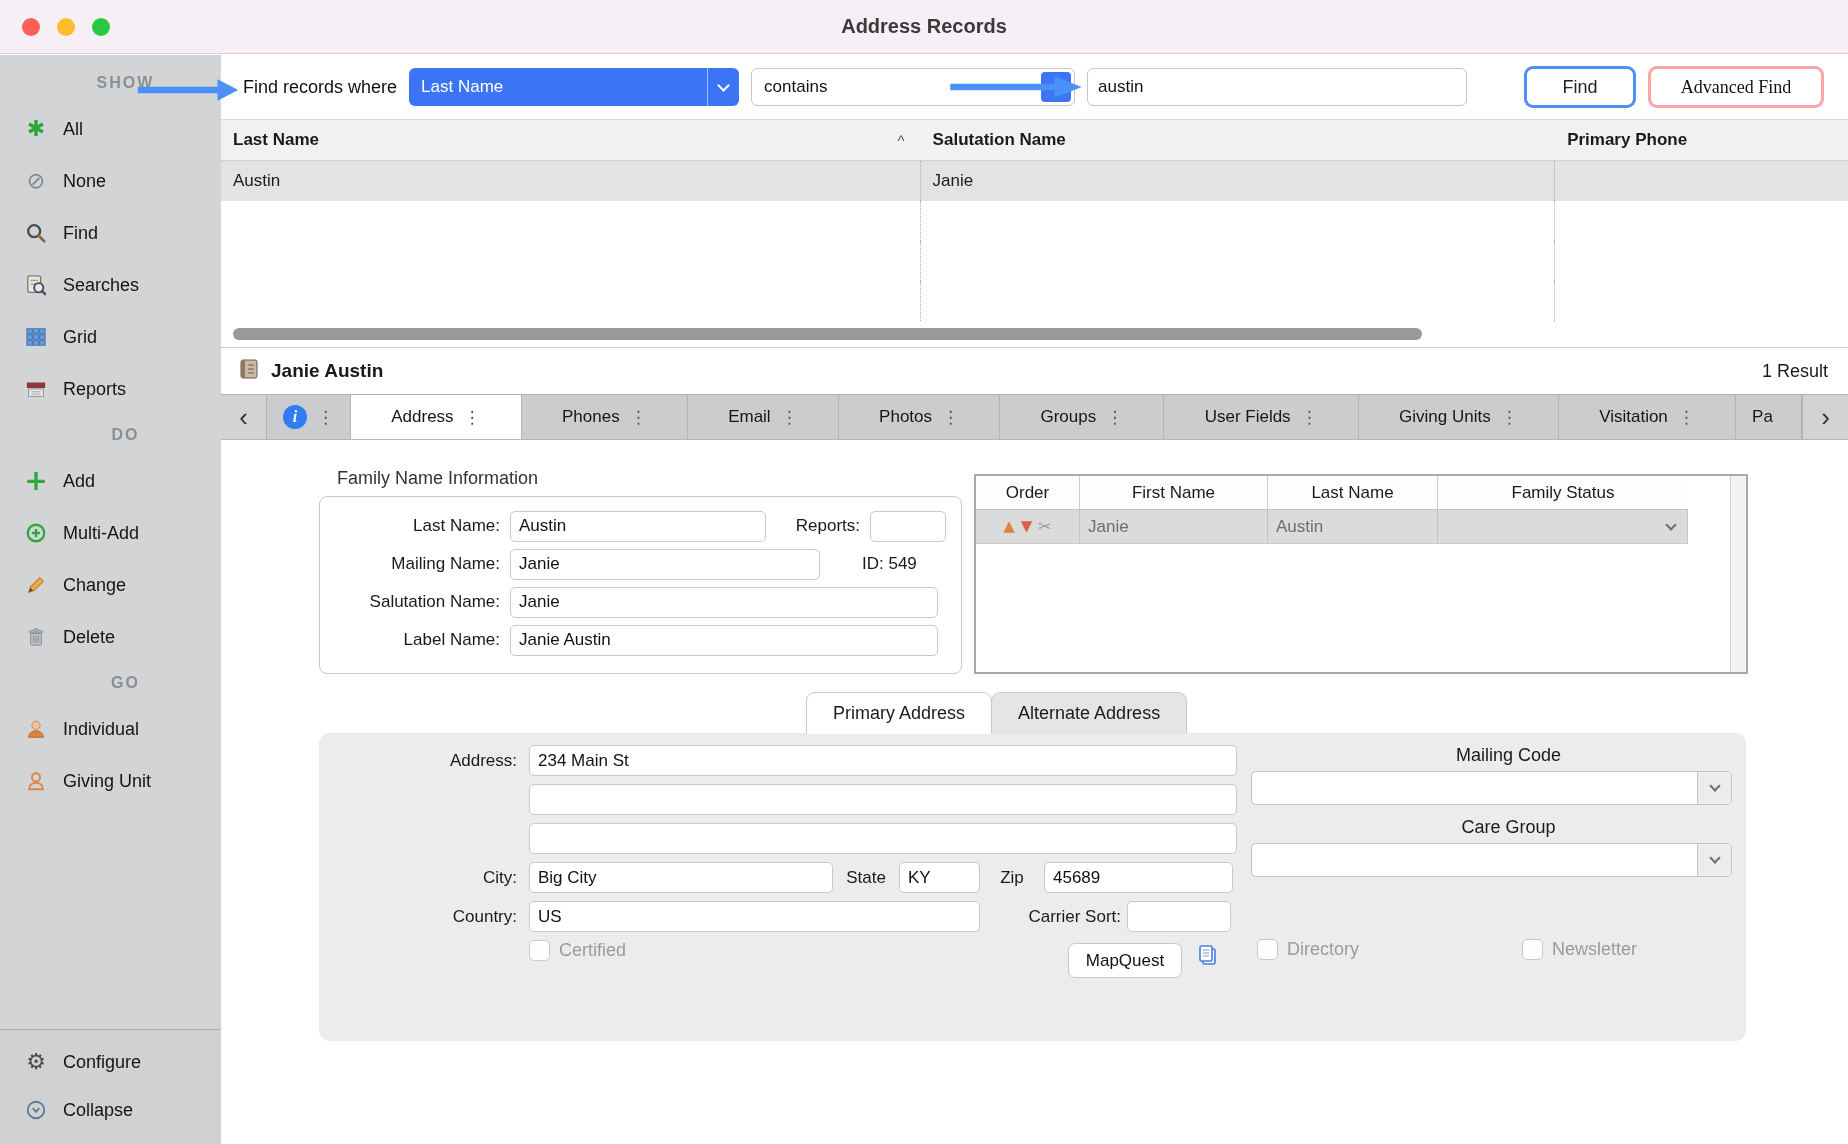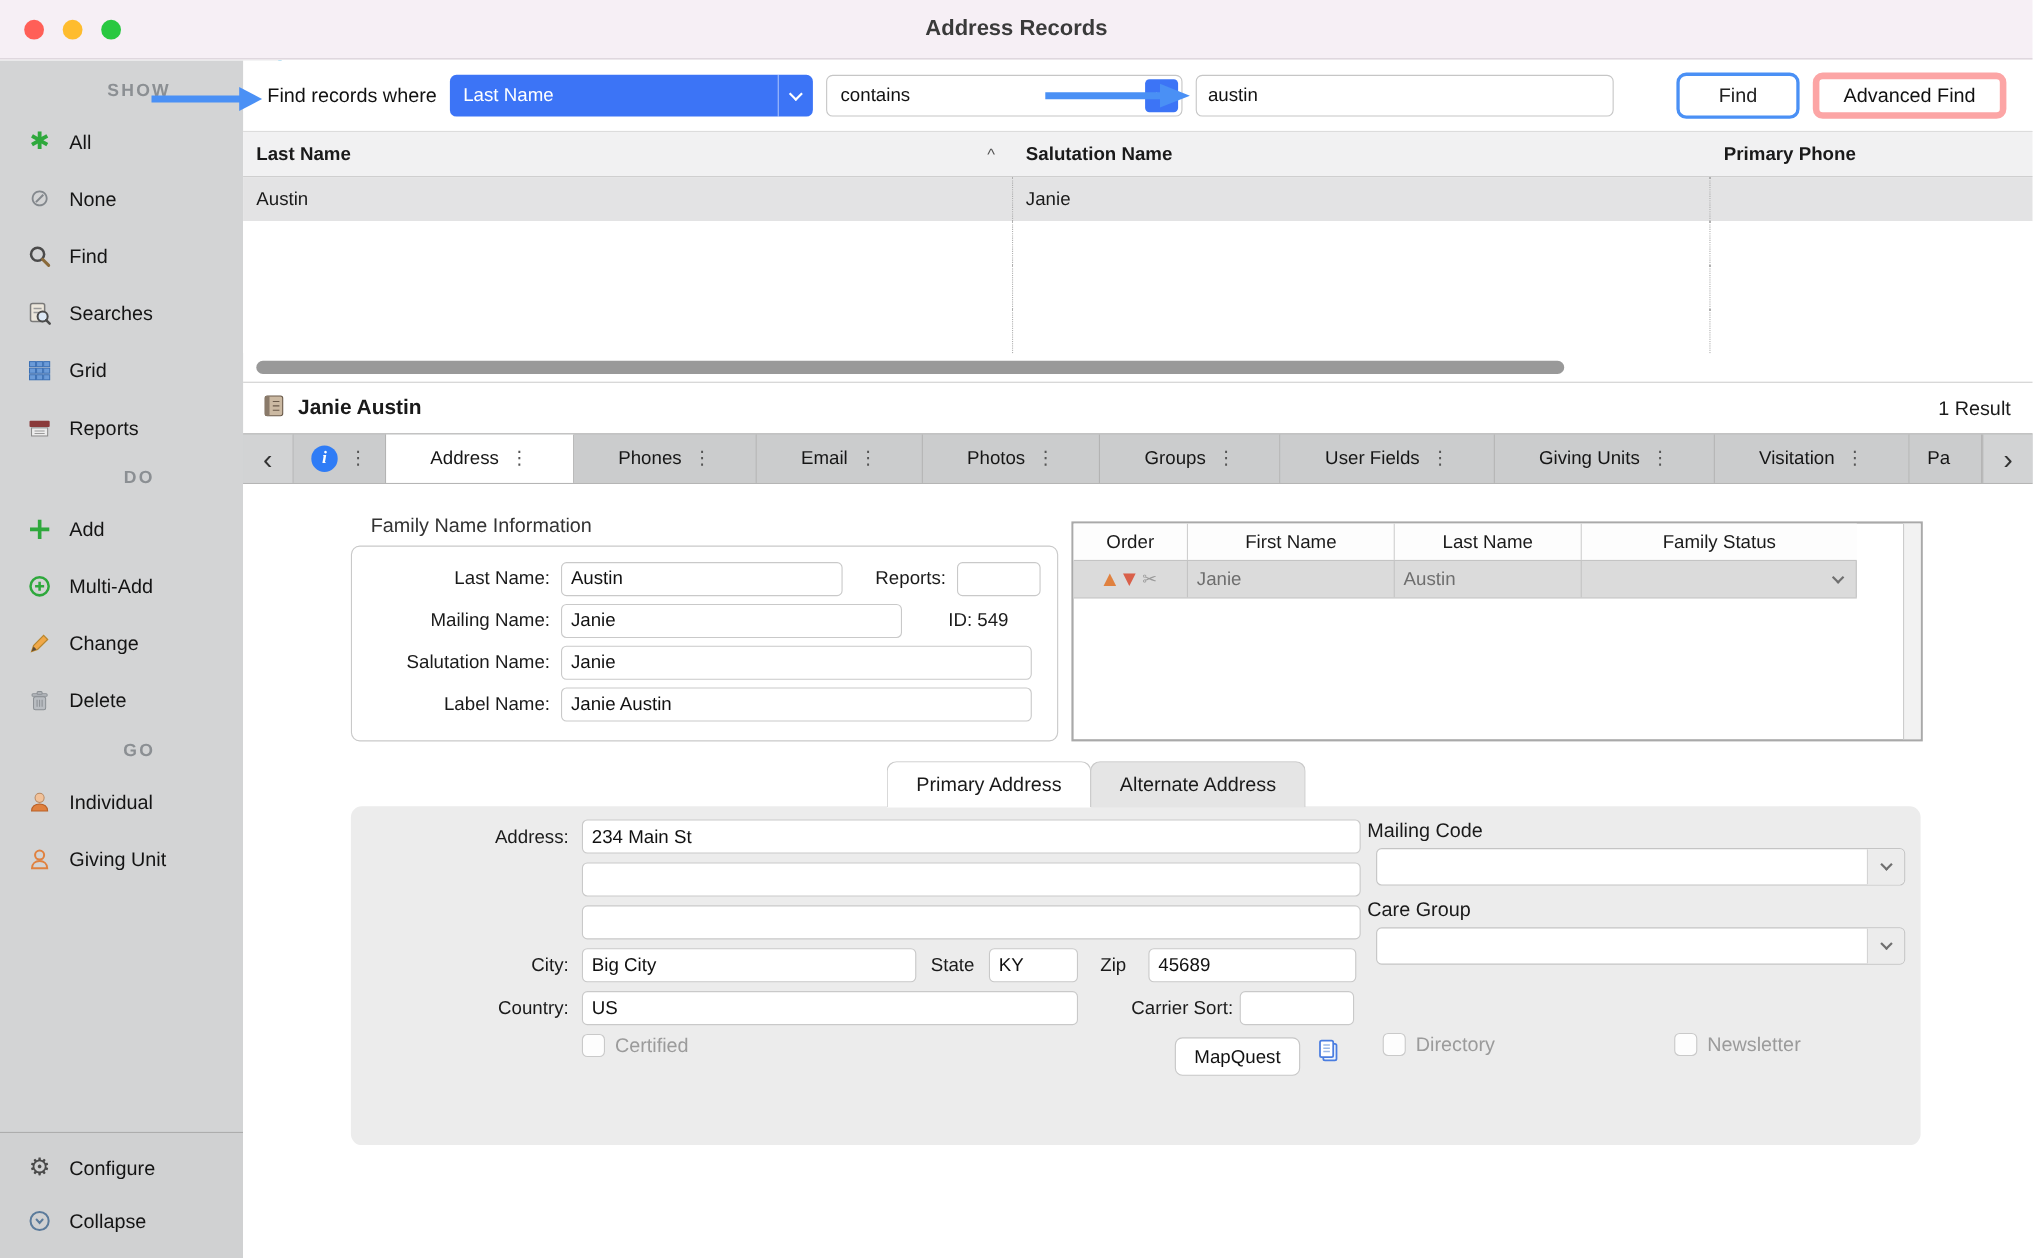--- a/index.html
+++ b/index.html
@@ -11,21 +11,21 @@
   .window { position:relative; width:1848px; height:1144px; background:#fff; overflow:hidden; }
 
   
   .titlebar { position:absolute; top:0; left:0; right:0; height:54px; background:#f6eff5; border-bottom:1px solid #d6ced5; z-index:5; }
   .lights { position:absolute; left:22px; top:18px; display:flex; gap:17px; }
   .light { width:18px; height:18px; border-radius:50%; }
   .light.red{background:#ff5f57} .light.yellow{background:#febc2e} .light.green{background:#28c840}
   .title { position:absolute; inset:0; display:flex; align-items:center; justify-content:center; font-size:20px; font-weight:bold; color:#3a3a3a; }
 
   
-  .sidebar { position:absolute; top:55px; left:0; width:256px; bottom:0; background:#d3d4d5; border-right:3px solid #0ea5e9; padding-top:8px;text-align:center; }
+  .sidebar { position:absolute; top:55px; left:0; width:256px; bottom:0; background:#d3d4d5; border-right:5px solid #0ea5e9; padding-top:8px;text-align:center; }
   .sb-header { height:40px; display:flex; align-items:center; justify-content:center; color:#8b8f93; font-weight:bold; font-size:16px; letter-spacing:2px; }
   .sb-item { height:52px; display:flex; align-items:center; padding-left:24px; gap:15px; font-size:18px; color:#141414; }
   .sb-icon { width:24px; height:24px; flex:0 0 24px; display:flex; align-items:center; justify-content:center; }
   .glyph { font-family:"DejaVu Sans", sans-serif; line-height:1; }
   .g-green { color:#2ea83c; font-size:22px; font-weight:bold; }
   .g-gray  { color:#83888d; font-size:22px; }
   .g-dark  { color:#4a4a4a; font-size:22px; }
   .sb-footer { position:absolute; left:0; right:0; bottom:0; border-top:1px solid #adadad; background:#d0d1d2; padding:8px 0 10px; }
   .sb-footer .sb-item { height:48px; }
 
@@ -36,21 +36,21 @@
   .findbar { height:64px; display:flex; align-items:center; padding:0 24px 0 22px; gap:12px; }
   .fb-label { font-size:18px; white-space:nowrap; color:#111; }
   .select-blue { position:relative; width:330px; height:38px; background:#3c74f6; border-radius:6px; color:#fff; font-size:17px; display:flex; align-items:center; padding-left:12px; }
   .select-blue .seg { position:absolute; right:0; top:0; bottom:0; width:32px; border-left:1px solid rgba(255,255,255,.55); display:flex; align-items:center; justify-content:center; }
   .select-white { position:relative; width:324px; height:38px; background:#fff; border:1px solid #c6c6c6; border-radius:6px; font-size:17px; display:flex; align-items:center; padding-left:12px; color:#111; }
   .seg-blue { position:absolute; right:3px; top:3px; bottom:3px; width:30px; background:#3c74f6; border-radius:4px; display:flex; align-items:center; justify-content:center; }
   .chev { display:inline-block; width:9px; height:9px; border-right:2.5px solid #fff; border-bottom:2.5px solid #fff; transform:rotate(45deg); margin-top:-4px; }
   .chev.gray { border-color:#6f6f6f; width:8px; height:8px; border-width:2px; }
   .search-input { width:380px; height:38px; border:1px solid #c6c6c6; border-radius:6px; font-size:17px; padding:0 10px; font-family:inherit; color:#111; }
   .btn-find { margin-left:auto; width:112px; height:42px; background:#fff; border:3px solid #4a90f5; border-radius:9px; font-size:18px; color:#222; font-family:inherit; }
-  .btn-adv { width:176px; height:42px; background:#fff; border:6px solid #fca5a5; border-radius:9px; font-size:18px; color:#111; font-family:Liberation Sans, sans-serif; }
+  .btn-adv { width:176px; height:42px; background:#fff; border:3px solid #fca5a5; border-radius:9px; font-size:18px; color:#111; font-family:Liberation Serif, serif; }
 
   
   .res-header { display:flex; height:42px; background:#f1f1f2; border-top:1px solid #dcdcdc; border-bottom:1px solid #cfcfcf; font-weight:bold; font-size:17px; }
   .res-h-cell { display:flex; align-items:center; height:100%; padding-left:12px; }
   .c1{width:43%} .c2{width:39%} .c3{width:18%}
   .sort { margin-left:auto; margin-right:16px; color:#555; font-size:15px; font-weight:normal; }
   .res-row { display:flex; height:40px; font-size:17px; background:#fff; }
   .res-row.selected { background:#e3e3e4; }
   .res-cell { display:flex; align-items:center; height:100%; padding-left:12px; }
   .res-cell.c1, .res-cell.c2 { border-right:1px dotted #b0b0b0; }
@@ -110,21 +110,21 @@
   .lab { width:210px; padding-right:12px; text-align:right; font-size:17px; flex:0 0 210px; }
   .mini-lab { text-align:center; font-size:17px; }
   .lab-state{flex:0 0 66px; width:66px;} .lab-zip{flex:0 0 64px; width:64px;}
   .lab-carrier{flex:0 0 147px; width:147px; text-align:right; padding-right:6px; font-size:17px;}
   .p-input { height:31px; border:1px solid #c9c9c9; border-radius:5px; background:#fff; font-size:17px; padding:0 8px; font-family:inherit; color:#111; }
   .w-708{width:708px} .w-304{width:304px} .w-81{width:81px} .w-189{width:189px} .w-451{width:451px} .w-104{width:104px}
   .checkbox { width:21px; height:21px; background:#fdfdfd; border:1px solid #c9c9c9; border-radius:5px; flex:0 0 21px; }
   .cb-label { color:#9b9b9b; font-size:18px; margin-left:9px; }
   .mapquest-row { position:absolute; left:749px; top:210px; display:flex; align-items:flex-start; gap:14px; }
   .btn-mapquest { width:114px; height:35px; background:#fff; border:1px solid #c6c6c6; border-radius:7px; font-size:17px; font-family:inherit; color:#111; }
-  .rc-label { position:absolute; left:924px; width:481px; font-size:18px; }
+  .rc-label { position:absolute; left:949px; width:481px; text-align:center; font-size:18px; }
   .dropdown { position:absolute; left:932px; width:481px; height:34px; background:#fff; border:1px solid #c4c4c4; border-radius:5px; }
   .dseg { position:absolute; right:0; top:0; bottom:0; width:34px; border-left:1px solid #c4c4c4; background:#ececec; border-radius:0 4px 4px 0; display:flex; align-items:center; justify-content:center; }
   .cbx { position:absolute; display:flex; align-items:center; }
 
   
   .annot { position:absolute; z-index:9; }
   .arrow1 { left:136px; top:77px; width:104px; height:26px; }
   .arrow2 { left:948px; top:74px; width:136px; height:26px; }
 </style>
 </head>

